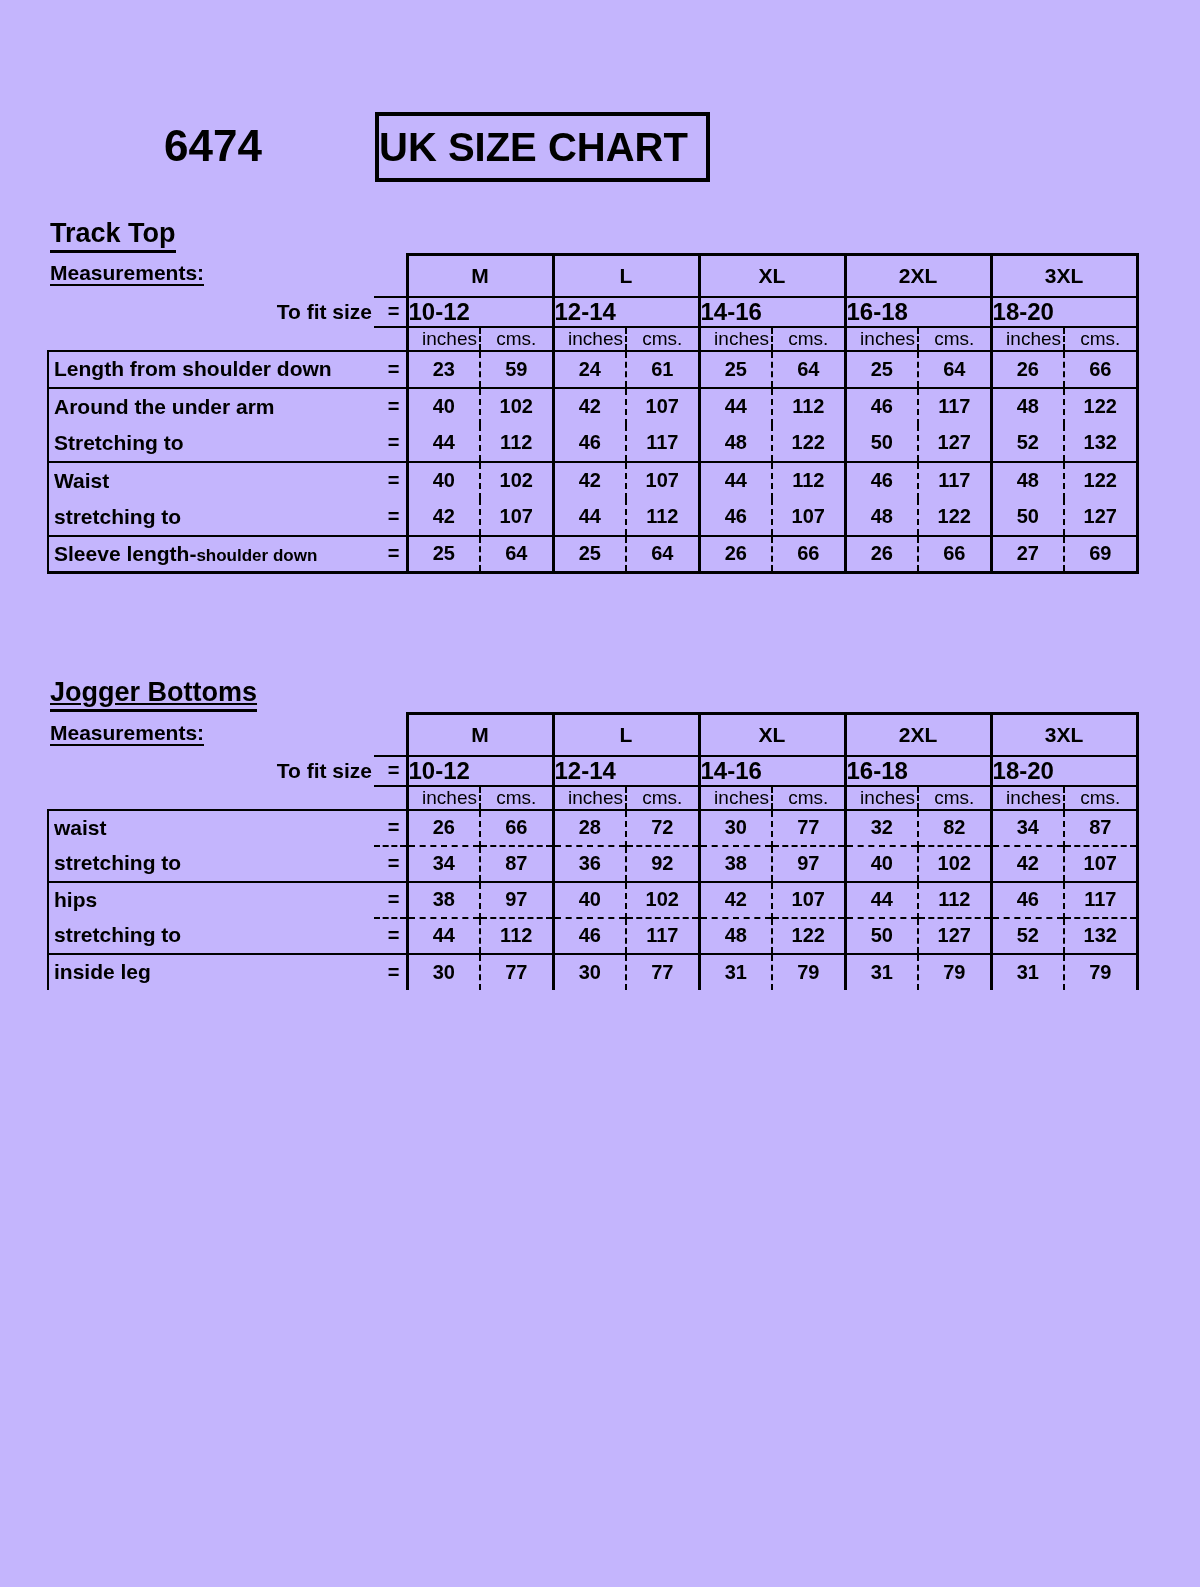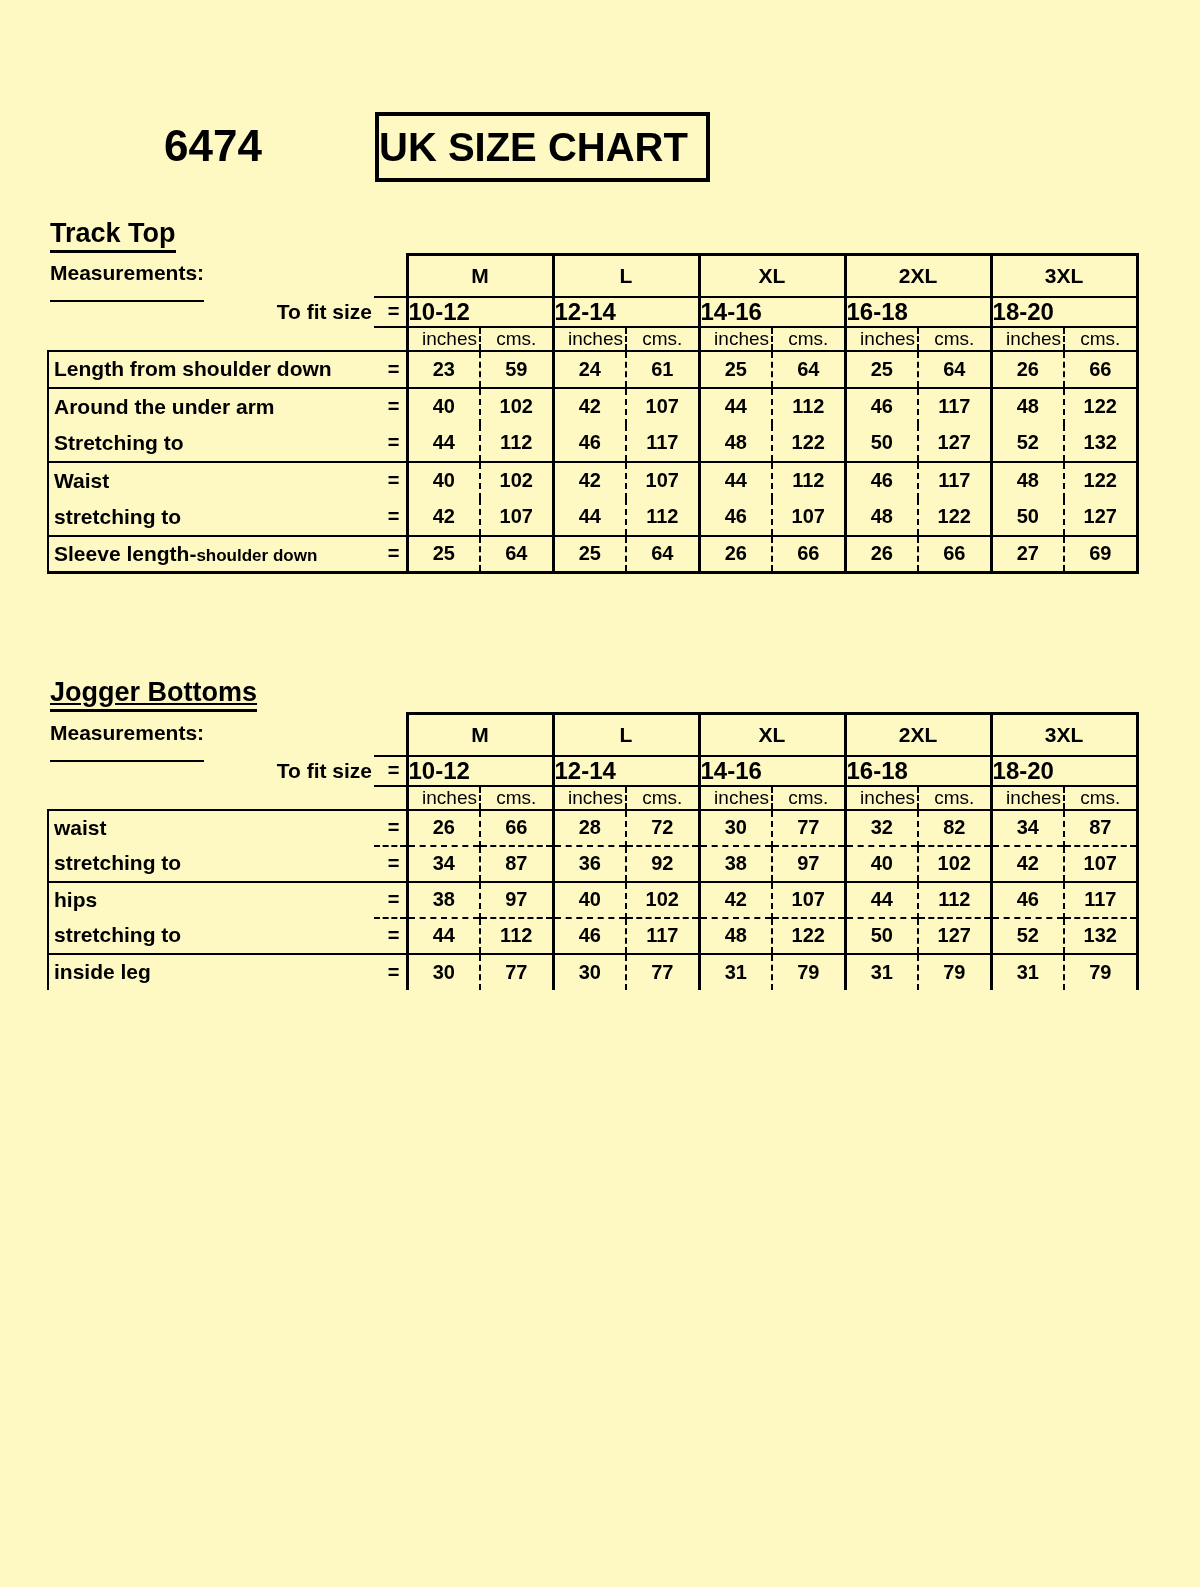--- a/index.html
+++ b/index.html
@@ -1,20 +1,20 @@
 <!DOCTYPE html>
 <html><head>
 <meta charset="utf-8">
 <style>
   html, body { margin: 0; padding: 0; background: #ffffff; }
   .page {
     position: relative;
     width: 1200px;
     height: 1587px;
-    background: #fef9c3;
+    background: #c4b5fd;
     color: #000000;
     font-family: "Liberation Sans", sans-serif;
     overflow: hidden;
   }
 
   
   .style-code {
     position: absolute;
     left: 163px; top: 114px;
     width: 100px; height: 64px;
@@ -50,21 +50,21 @@
   .sec-track  { top: 219px; }
   .sec-jogger { top: 678px; text-decoration: underline; }
 
   .meas {
     position: absolute;
     left: 50px;
     display: inline-block;
     font-size: 21px;
     font-weight: bold;
     border-bottom: 2px solid #000;
-    padding-bottom: 16px;
+    padding-bottom: 0;
     line-height: 1.05;
   }
   .meas-track  { top: 262px; }
   .meas-jogger { top: 722px; }
 
   
   .tbl { position: absolute; left: 47px; }
   .tbl-track  { top: 253px; }
   .tbl-jogger { top: 712px; }
 

